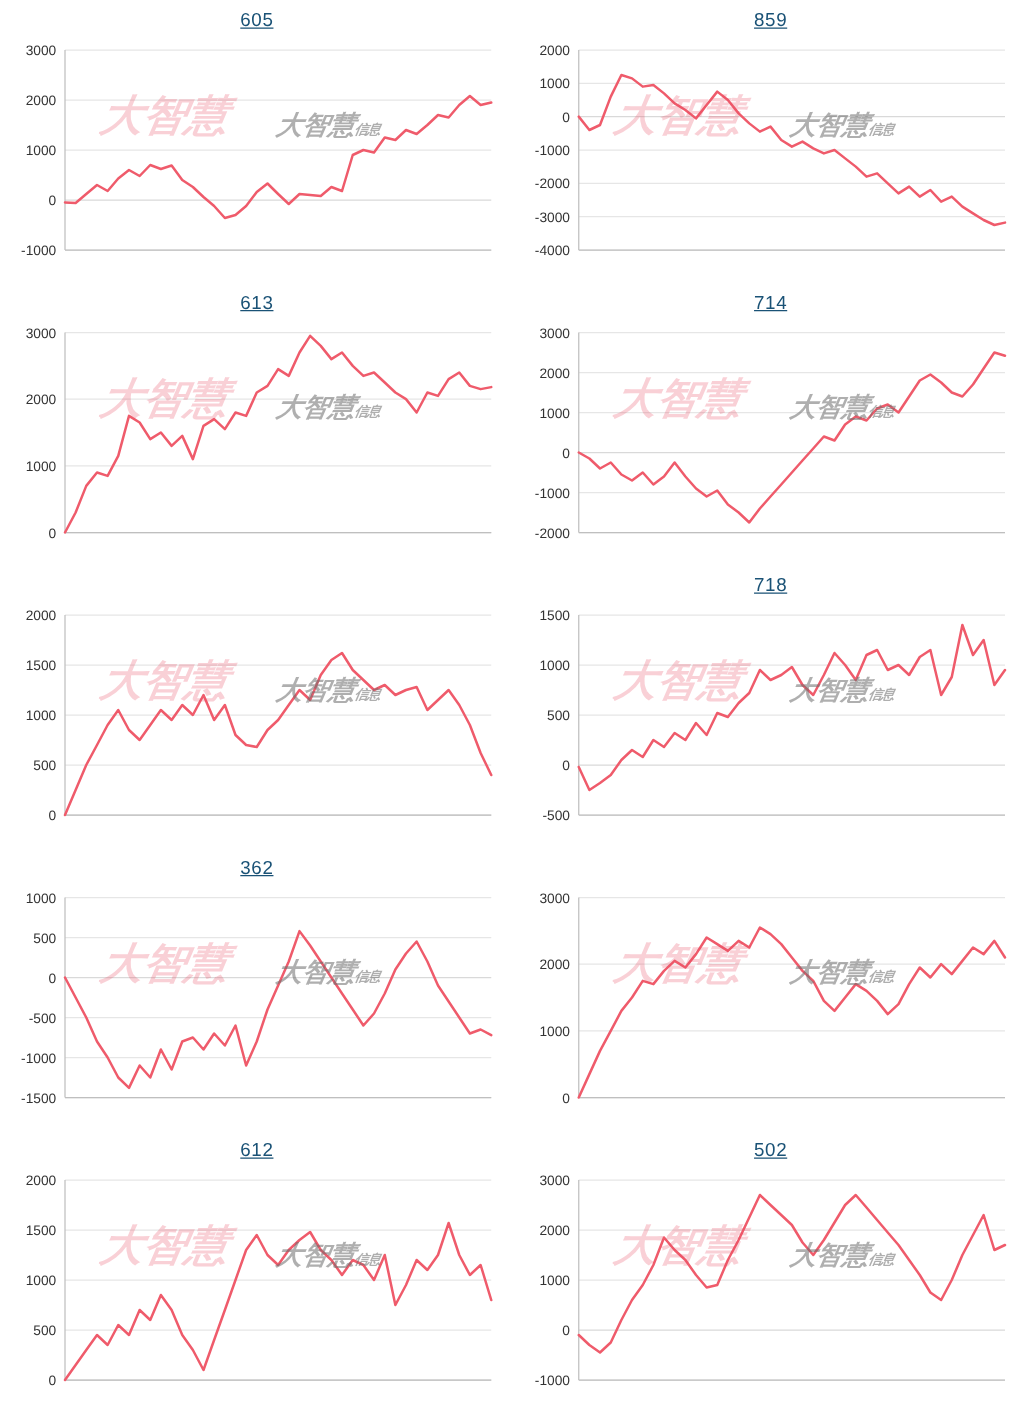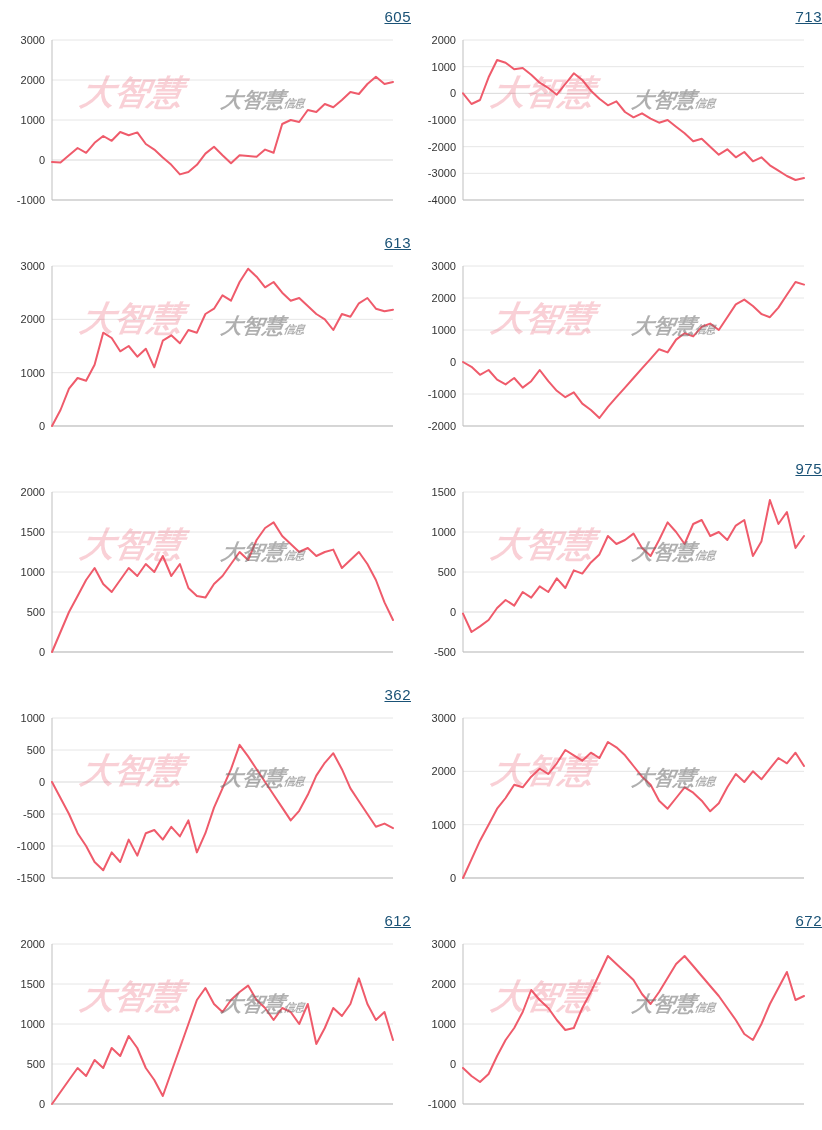--- a/index.html
+++ b/index.html
@@ -24,21 +24,21 @@
     position: relative;
     width: 411px;
     height: 226px;
     box-sizing: border-box;
   }
   .chart-title {
     position: absolute;
     top: 8px;
     left: 0;
     width: 100%;
-    text-align: right;
+    text-align: center;
     font-size: 15px;
     color: #1a5276;
     text-decoration: underline;
     letter-spacing: 0.5px;
   }
   .plot {
     position: absolute;
     left: 0;
     top: 26px;
     width: 411px;
@@ -128,21 +128,21 @@
           <line x1="52" x2="393" y1="174" y2="174" class="axisline"></line>
           <polyline points="52.0,136.0 60.5,136.4 69.0,129.2 77.6,122.0 86.1,126.8 94.6,116.8 103.2,110.0 111.7,114.8 120.2,106.0 128.7,109.2 137.3,106.4 145.8,118.0 154.3,123.6 162.8,131.6 171.3,138.8 179.9,148.4 188.4,146.0 196.9,138.8 205.4,127.6 214.0,120.8 222.5,129.2 231.0,137.2 239.6,129.2 248.1,130.0 256.6,130.8 265.1,123.6 273.6,126.8 282.2,98.0 290.7,94.0 299.2,96.0 307.8,84.0 316.3,86.0 324.8,78.0 333.3,81.2 341.9,74.0 350.4,66.0 358.9,68.0 367.4,58.0 375.9,50.8 384.5,58.0 393.0,56.0" class="series"></polyline>
         </svg>
       </div>
       <div class="watermark">
         <div class="wm-red">大智慧</div>
         <div class="wm-gray"><span>大智慧</span><span class="small">信息</span></div>
       </div>
     </div>
     <div class="cell">
-      <div class="chart-title">713</div>
+      <div class="chart-title">859</div>
       <div class="plot">
         <svg width="411" height="196">
           <line x1="52" x2="393" y1="174" y2="174" class="gridline"></line>
           <text x="45" y="178" text-anchor="end" class="tick-label">-4000</text>
           <line x1="52" x2="393" y1="147.33333333333334" y2="147.33333333333334" class="gridline"></line>
           <text x="45" y="151.33333333333334" text-anchor="end" class="tick-label">-3000</text>
           <line x1="52" x2="393" y1="120.66666666666669" y2="120.66666666666669" class="gridline"></line>
           <text x="45" y="124.66666666666669" text-anchor="end" class="tick-label">-2000</text>
           <line x1="52" x2="393" y1="94" y2="94" class="gridline"></line>
           <text x="45" y="98" text-anchor="end" class="tick-label">-1000</text>
@@ -178,20 +178,21 @@
           <line x1="52" x2="393" y1="174" y2="174" class="axisline"></line>
           <polyline points="52.0,174.0 60.5,158.0 69.0,136.7 77.6,126.0 86.1,128.7 94.6,112.7 103.2,80.7 111.7,86.0 120.2,99.3 128.7,94.0 137.3,104.7 145.8,96.7 154.3,115.3 162.8,88.7 171.3,83.3 179.9,91.3 188.4,78.0 196.9,80.7 205.4,62.0 214.0,56.7 222.5,43.3 231.0,48.7 239.6,30.0 248.1,16.7 256.6,24.7 265.1,35.3 273.6,30.0 282.2,40.7 290.7,48.7 299.2,46.0 307.8,54.0 316.3,62.0 324.8,67.3 333.3,78.0 341.9,62.0 350.4,64.7 358.9,51.3 367.4,46.0 375.9,56.7 384.5,59.3 393.0,57.7" class="series"></polyline>
         </svg>
       </div>
       <div class="watermark">
         <div class="wm-red">大智慧</div>
         <div class="wm-gray"><span>大智慧</span><span class="small">信息</span></div>
       </div>
     </div>
     <div class="cell">
+      <div class="chart-title">714</div>
       <div class="plot">
         <svg width="411" height="196">
           <line x1="52" x2="393" y1="174" y2="174" class="gridline"></line>
           <text x="45" y="178" text-anchor="end" class="tick-label">-2000</text>
           <line x1="52" x2="393" y1="142" y2="142" class="gridline"></line>
           <text x="45" y="146" text-anchor="end" class="tick-label">-1000</text>
           <line x1="52" x2="393" y1="110" y2="110" class="zeroline"></line>
           <text x="45" y="114" text-anchor="end" class="tick-label">0</text>
           <line x1="52" x2="393" y1="78" y2="78" class="gridline"></line>
           <text x="45" y="82" text-anchor="end" class="tick-label">1000</text>
@@ -226,21 +227,21 @@
           <line x1="52" x2="393" y1="174" y2="174" class="axisline"></line>
           <polyline points="52.0,174.0 60.5,154.0 69.0,134.0 77.6,118.0 86.1,102.0 94.6,90.0 103.2,106.0 111.7,114.0 120.2,102.0 128.7,90.0 137.3,98.0 145.8,86.0 154.3,94.0 162.8,78.0 171.3,98.0 179.9,86.0 188.4,110.0 196.9,118.0 205.4,119.6 214.0,106.0 222.5,98.0 231.0,86.0 239.6,74.0 248.1,82.0 256.6,62.0 265.1,50.0 273.6,44.4 282.2,58.0 290.7,66.0 299.2,74.0 307.8,70.0 316.3,78.0 324.8,74.0 333.3,71.6 341.9,90.0 350.4,82.0 358.9,74.0 367.4,86.0 375.9,102.0 384.5,124.4 393.0,142.0" class="series"></polyline>
         </svg>
       </div>
       <div class="watermark">
         <div class="wm-red">大智慧</div>
         <div class="wm-gray"><span>大智慧</span><span class="small">信息</span></div>
       </div>
     </div>
     <div class="cell">
-      <div class="chart-title">975</div>
+      <div class="chart-title">718</div>
       <div class="plot">
         <svg width="411" height="196">
           <line x1="52" x2="393" y1="174" y2="174" class="gridline"></line>
           <text x="45" y="178" text-anchor="end" class="tick-label">-500</text>
           <line x1="52" x2="393" y1="134" y2="134" class="zeroline"></line>
           <text x="45" y="138" text-anchor="end" class="tick-label">0</text>
           <line x1="52" x2="393" y1="94" y2="94" class="gridline"></line>
           <text x="45" y="98" text-anchor="end" class="tick-label">500</text>
           <line x1="52" x2="393" y1="54" y2="54" class="gridline"></line>
           <text x="45" y="58" text-anchor="end" class="tick-label">1000</text>
@@ -321,21 +322,21 @@
           <line x1="52" x2="393" y1="174" y2="174" class="axisline"></line>
           <polyline points="52.0,174.0 60.5,162.0 69.0,150.0 77.6,138.0 86.1,146.0 94.6,130.0 103.2,138.0 111.7,118.0 120.2,126.0 128.7,106.0 137.3,118.0 145.8,138.0 154.3,150.0 162.8,166.0 171.3,142.0 179.9,118.0 188.4,94.0 196.9,70.0 205.4,58.0 214.0,74.0 222.5,82.0 231.0,70.0 239.6,62.0 248.1,55.6 256.6,70.0 265.1,78.0 273.6,90.0 282.2,78.0 290.7,82.0 299.2,94.0 307.8,74.0 316.3,114.0 324.8,98.0 333.3,78.0 341.9,86.0 350.4,74.0 358.9,48.4 367.4,74.0 375.9,90.0 384.5,82.0 393.0,110.0" class="series"></polyline>
         </svg>
       </div>
       <div class="watermark">
         <div class="wm-red">大智慧</div>
         <div class="wm-gray"><span>大智慧</span><span class="small">信息</span></div>
       </div>
     </div>
     <div class="cell">
-      <div class="chart-title">672</div>
+      <div class="chart-title">502</div>
       <div class="plot">
         <svg width="411" height="196">
           <line x1="52" x2="393" y1="174" y2="174" class="gridline"></line>
           <text x="45" y="178" text-anchor="end" class="tick-label">-1000</text>
           <line x1="52" x2="393" y1="134" y2="134" class="zeroline"></line>
           <text x="45" y="138" text-anchor="end" class="tick-label">0</text>
           <line x1="52" x2="393" y1="94" y2="94" class="gridline"></line>
           <text x="45" y="98" text-anchor="end" class="tick-label">1000</text>
           <line x1="52" x2="393" y1="54" y2="54" class="gridline"></line>
           <text x="45" y="58" text-anchor="end" class="tick-label">2000</text>

